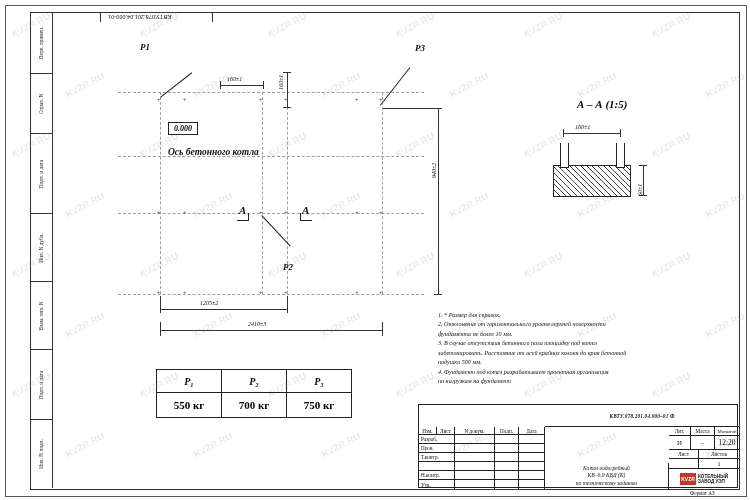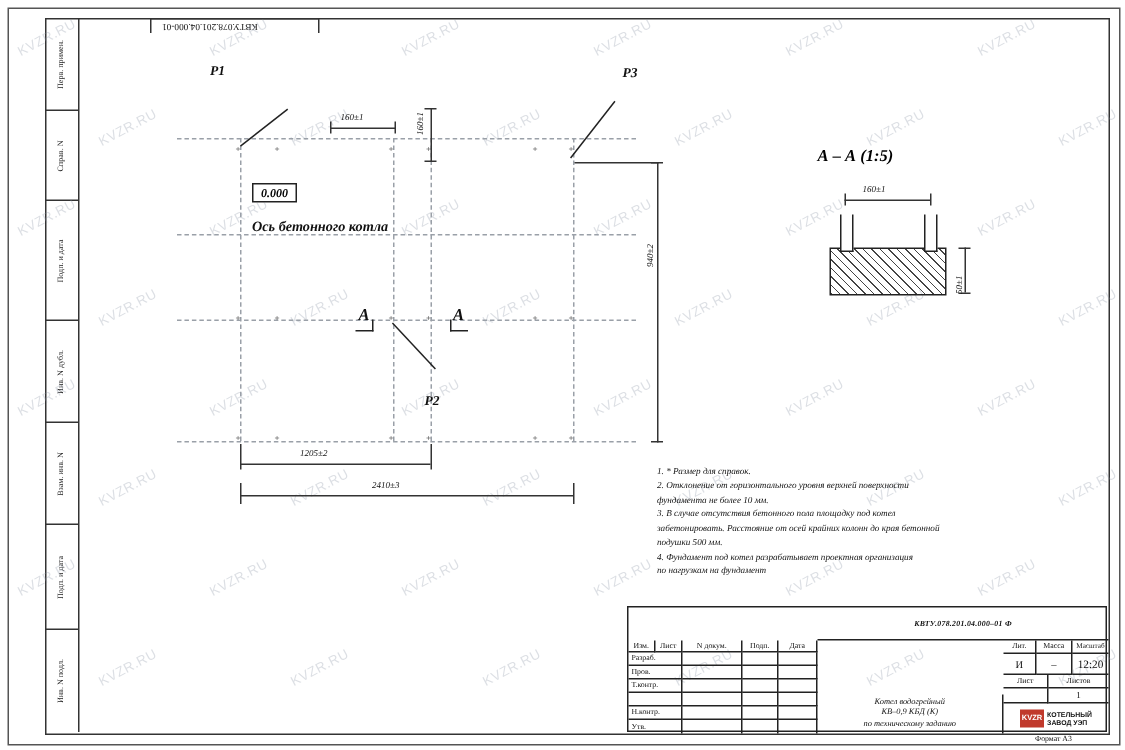--- a/index.html
+++ b/index.html
@@ -28,21 +28,21 @@
   .dim{position:absolute;background:#333;height:1px;}
   .dimv{position:absolute;background:#333;width:1px;}
   .dimtxt{position:absolute;font-size:6px;color:#111;white-space:nowrap;font-style:italic;font-family:"Liberation Serif",serif;}
   .cross{position:absolute;color:#333;font-size:6px;line-height:6px;}
   .lead{position:absolute;background:#222;height:1px;transform-origin:0 0;}
   .ptlabel{position:absolute;font-size:9px;font-style:italic;font-weight:bold;color:#111;font-family:"Liberation Serif",serif;}
   .zero{position:absolute;border:1px solid #222;padding:1px 5px;font-size:8px;font-style:italic;font-weight:bold;background:#fff;}
   .axis-title{position:absolute;font-size:9.5px;font-style:italic;font-weight:bold;color:#111;}
 
   
-  .sec-title{position:absolute;font-size:11px;font-style:italic;font-weight:bold;}
+  .sec-title{position:absolute;font-size:11px;font-style:italic;font-weight:bold;margin-left:32px;}
   .hatch{position:absolute;background:
       repeating-linear-gradient(45deg, #444 0 0.6px, transparent 0.6px 4px);
       border:1.2px solid #222;}
   .bolt{position:absolute;border:1.1px solid #222;border-top:none;background:#fff;}
 
   
   .notes{position:absolute;font-size:6.1px;line-height:1.55;color:#111;font-style:italic;width:300px;}
   .notes div{white-space:nowrap;}
 
   
@@ -251,20 +251,30 @@
     <div>фундамента не более 10 мм.</div>
     <div>3. В случае отсутствия бетонного пола площадку под котел</div>
     <div>забетонировать. Расстояние от осей крайних колонн до края бетонной</div>
     <div>подушки 500 мм.</div>
     <div>4. Фундамент под котел разрабатывает проектная организация</div>
     <div>по нагрузкам на фундамент</div>
   </div>
 
   <table class="ptable" style="left:156px;top:369px;">
     <tbody>
+        <tr>
+      <td class="h">P₁</td>
+      <td class="h">P₂</td>
+      <td class="h">P₃</td>
+    </tr>
+    <tr>
+      <td class="v">550 кг</td>
+      <td class="v">700 кг</td>
+      <td class="v">750 кг</td>
+    </tr>
   </tbody>
     </table>
 
   <div class="tb" style="left:418px;top:404px;width:320px;height:84px;">
 
     <div class="cel ctr bb br" style="left:0;top:22px;width:18px;height:8px;">Изм.</div>
     <div class="cel ctr bb br" style="left:18px;top:22px;width:18px;height:8px;">Лист</div>
     <div class="cel ctr bb br" style="left:36px;top:22px;width:40px;height:8px;">N докум.</div>
     <div class="cel ctr bb br" style="left:76px;top:22px;width:24px;height:8px;">Подп.</div>
     <div class="cel ctr bb br" style="left:100px;top:22px;width:26px;height:8px;">Дата</div>

